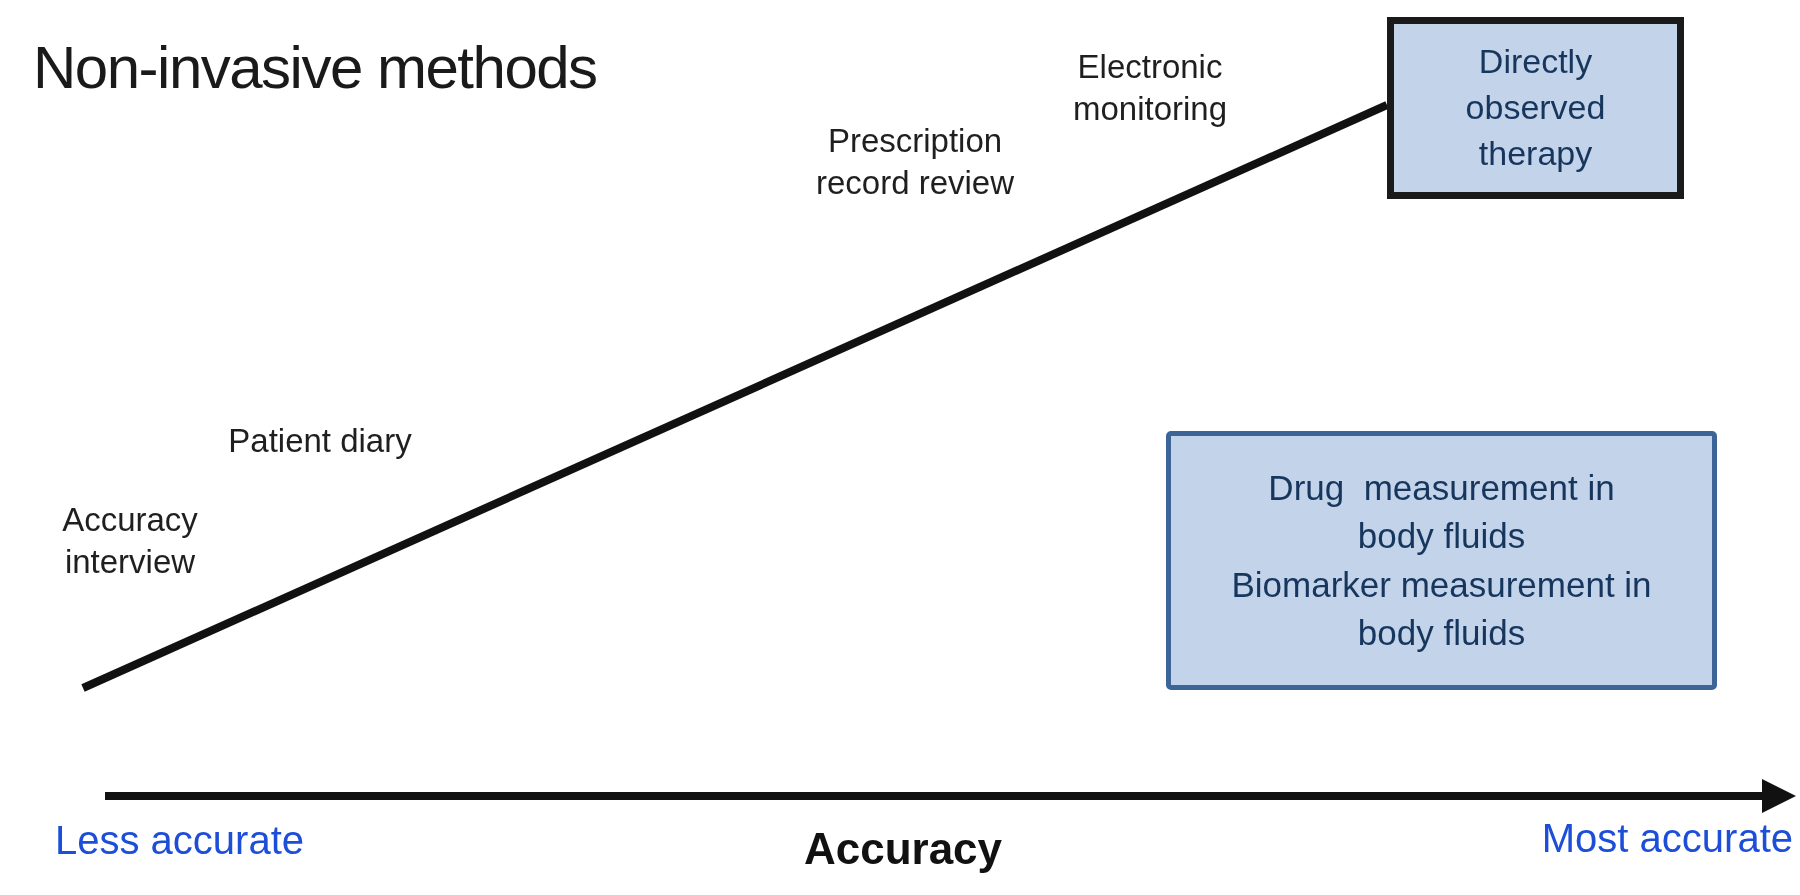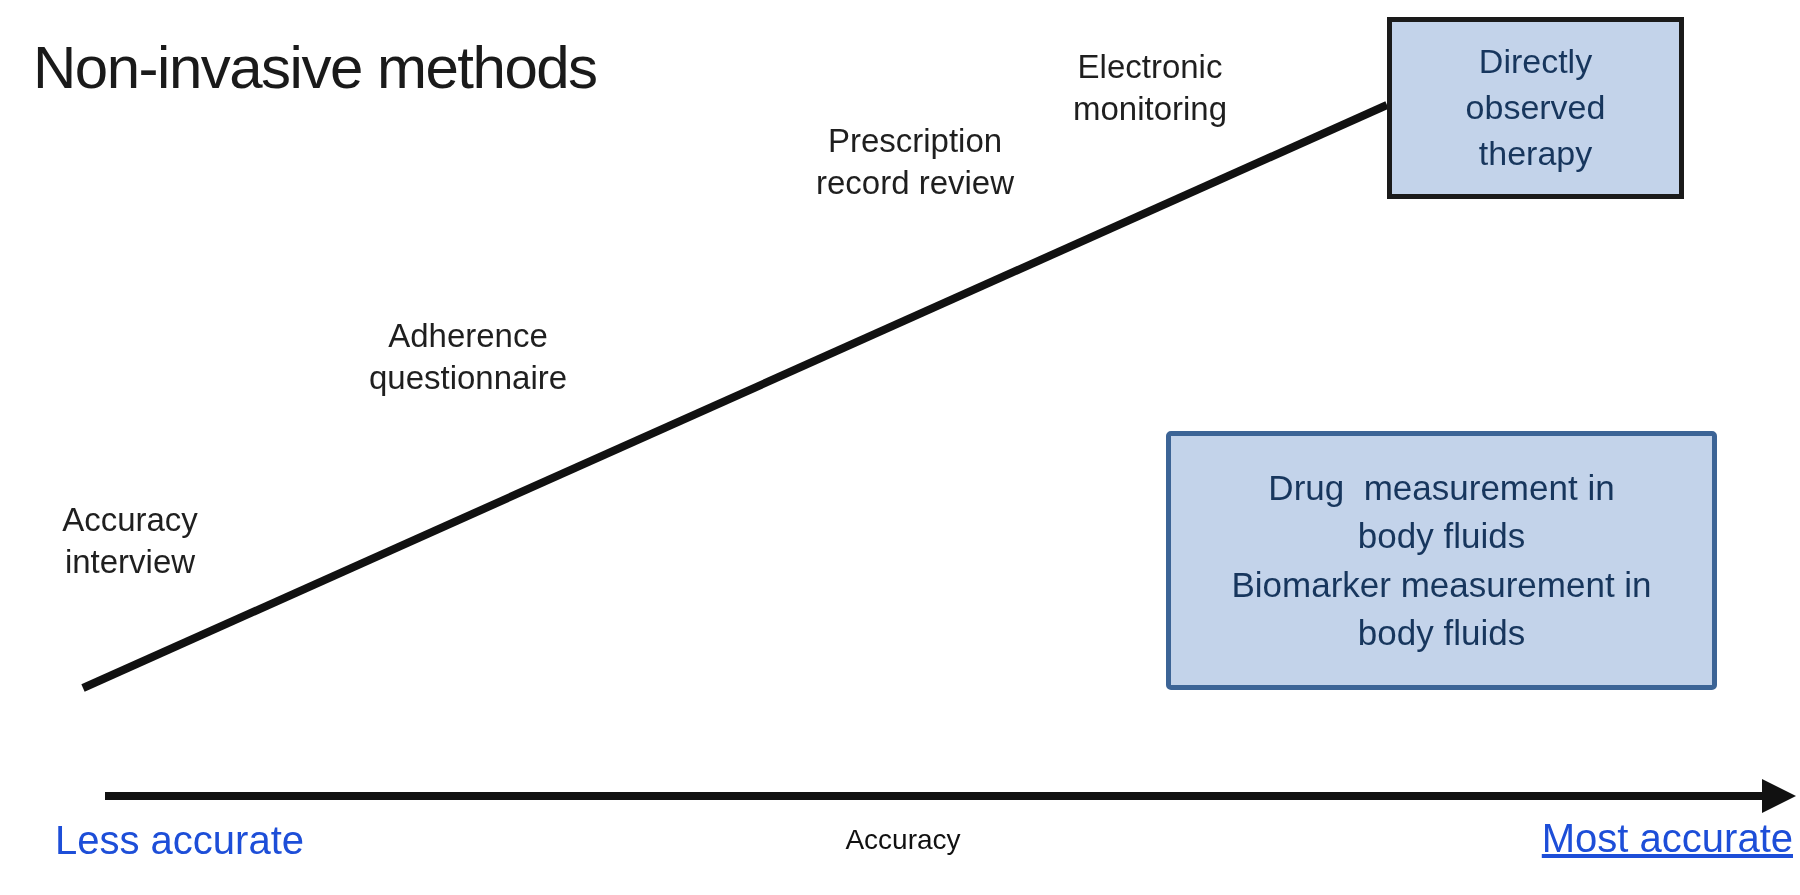--- a/index.html
+++ b/index.html
@@ -33,52 +33,51 @@
     background:#c3d3ea;
     color:#17365d;
   }
   .blue-box .box-text{
     white-space:pre-wrap;
     font-size:34px;
     line-height:1.35;
   }
   #dot-box{
     left:1387px;top:17px;width:297px;height:182px;
-    border:5px solid #ec4899;
+    border:7px solid #ec4899;
   }
   #fluids-box{
     left:1166px;top:431px;width:551px;height:259px;
     border:5px solid #0ea5e9;
     border-radius:5px;
   }
   #fluids-box .box-text{font-size:35px;line-height:1.38;}
   .axis-end-label{font-size:40px;color:#1d4ed8;white-space:nowrap;}
   #axis-title{
-    font-size:28px;font-weight:normal;color:#111111;
+    font-size:44px;font-weight:bold;color:#111111;
     text-align:center;white-space:nowrap;
   }
 </style>
 </head>
 <body>
 
 <div id="canvas">
 
   <svg id="diagram-svg" viewBox="0 0 1800 895">
     <line x1="83" y1="688" x2="1387" y2="105" stroke-width="8" style="stroke: rgb(17, 17, 17);"></line>
     <line x1="105" y1="796" x2="1764" y2="796" stroke-width="8" style="stroke: rgb(17, 17, 17);"></line>
     <polygon points="1762,779 1762,813 1796,796" style="fill: rgb(17, 17, 17);"></polygon>
   </svg>
 
   <div class="abs big-title" style="left:33px;top:33px;">Non-invasive methods</div>
 
   <div class="abs method-label" style="left:0px;top:499px;width:260px;">Accuracy interview</div>
 
+  <div class="abs method-label" style="left:195px;top:420px;width:250px;">Patient diary</div>
 
-  <div class="abs method-label" style="left:318px;top:315px;width:300px;">Adherence
-questionnaire</div>
 
 
   <div class="abs method-label" style="left:765px;top:100px;width:300px;margin-top:20px;">Prescription
 record review</div>
 
   <div class="abs method-label" style="left:1000px;top:18px;width:300px;margin-top:28px;">Electronic
 monitoring</div>
 
   <div id="dot-box" class="abs blue-box" style="background-color: rgb(195, 211, 234); border-color: rgb(26, 26, 26); color: rgb(23, 54, 93);">
     <div class="box-text">Directly
@@ -89,17 +88,17 @@
   <div id="fluids-box" class="abs blue-box" style="background-color: rgb(195, 211, 234); border-color: rgb(60, 100, 150); color: rgb(23, 54, 93);">
     <div class="box-text">Drug  measurement in
 body fluids
 Biomarker measurement in
 body fluids</div>
   </div>
 
 
   <div class="abs axis-end-label" style="left:55px;top:818px;">Less accurate</div>
 
-  <div class="abs axis-end-label" style="left:1433px;top:816px;width:360px;text-align:right;text-decoration:underline;">Most accurate</div>
+  <div class="abs axis-end-label" style="left:1433px;top:816px;width:360px;text-align:right;">Most accurate</div>
 
   <div id="axis-title" class="abs" style="left:753px;top:824px;width:300px;">Accuracy</div>
 
 </div>
 
 </body></html>

